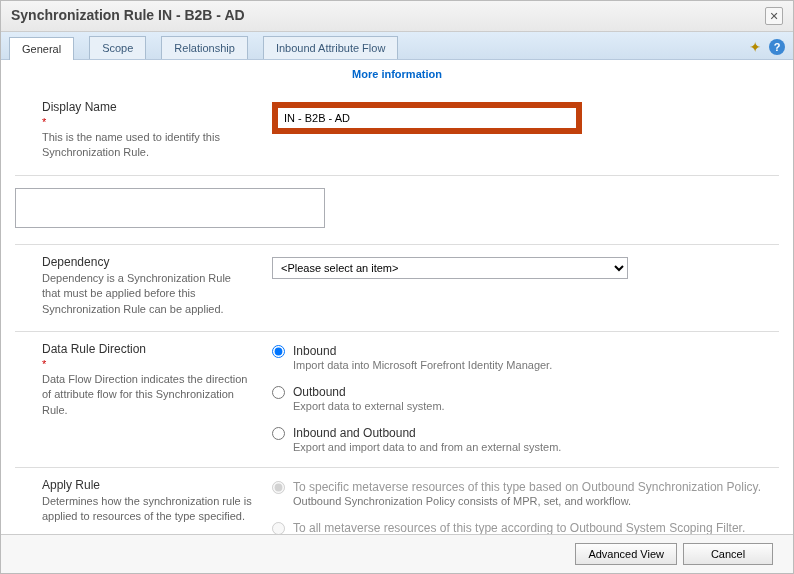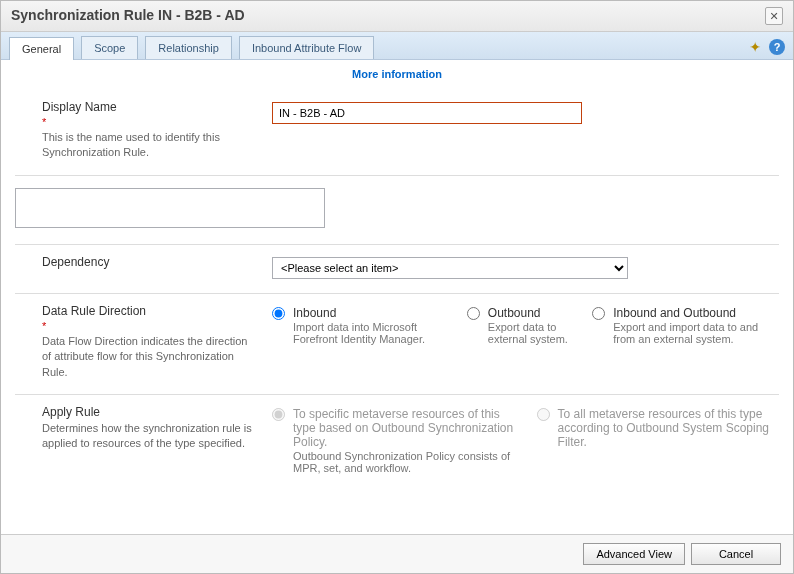--- a/index.html
+++ b/index.html
@@ -38,21 +38,21 @@
       cursor: pointer;
       font-size: 11px;
       color: #555;
     }
     .tabbar {
       background: linear-gradient(to bottom, #e0edf9, #d0e0f0);
       border-bottom: 1px solid #b6c8dc;
       padding: 4px 8px 0 8px;
       display: flex;
       align-items: flex-end;
-      gap: 8px;
+      gap: 16px;
     }
     .tab {
       padding: 5px 12px;
       border: 1px solid #a9bdd1;
       border-bottom: none;
       background: #e8f0f8;
       color: #3a5a7a;
       cursor: pointer;
       font-size: 11px;
       margin-right: -1px;
@@ -128,21 +128,21 @@
       color: #666;
       font-size: 11px;
       line-height: 1.4;
     }
     .field-input {
       flex: 1;
       padding-top: 2px;
     }
     .text-input {
       width: 310px;
-      border: 1px solid #c2410c;
+      border: 6px solid #c2410c;
       padding: 4px 6px;
       font-family: inherit;
       font-size: 11px;
     }
     .textarea-input {
       width: 310px;
       height: 40px;
       border: 1px solid #abadb3;
       padding: 4px 6px;
       font-family: inherit;
@@ -152,21 +152,21 @@
     .select-input {
       width: 356px;
       border: 1px solid #abadb3;
       padding: 3px 4px;
       font-family: inherit;
       font-size: 11px;
       background: #fff;
     }
     .radio-group {
       display: flex;
-      flex-direction: row;
+      flex-direction: column;
       gap: 14px;
     }
     .radio-item {
       display: flex;
       align-items: flex-start;
       gap: 8px;
     }
     .radio-item input[type=radio] {
       margin-top: 1px;
     }
@@ -174,21 +174,21 @@
       font-size: 12px;
       color: #333;
     }
     .radio-desc {
       font-size: 11px;
       color: #777;
       margin-top: 1px;
     }
     .footer {
       border-top: 1px solid #ccc;
-      padding: 8px 12px;
+      padding: 8px 20px;
       display: flex;
       justify-content: flex-end;
       gap: 6px;
       background: #f7f7f7;
     }
     .btn {
       min-width: 90px;
       padding: 4px 12px;
       border: 1px solid #999;
       background: linear-gradient(to bottom, #fdfdfd, #e7e7e7);
@@ -238,20 +238,21 @@
 
     <div class="field-row">
       <div class="field-input">
         <textarea class="textarea-input" style=""></textarea>
       </div>
     </div>
 
     <div class="field-row">
       <div class="field-label">
         <span class="name">Dependency</span>
+        <span class="desc">Dependency is a Synchronization Rule that must be applied before this Synchronization Rule can be applied.</span>
       </div>
       <div class="field-input">
         <select class="select-input">
           <option>&lt;Please select an item&gt;</option>
         </select>
       </div>
     </div>
 
     <div class="field-row">
       <div class="field-label">

